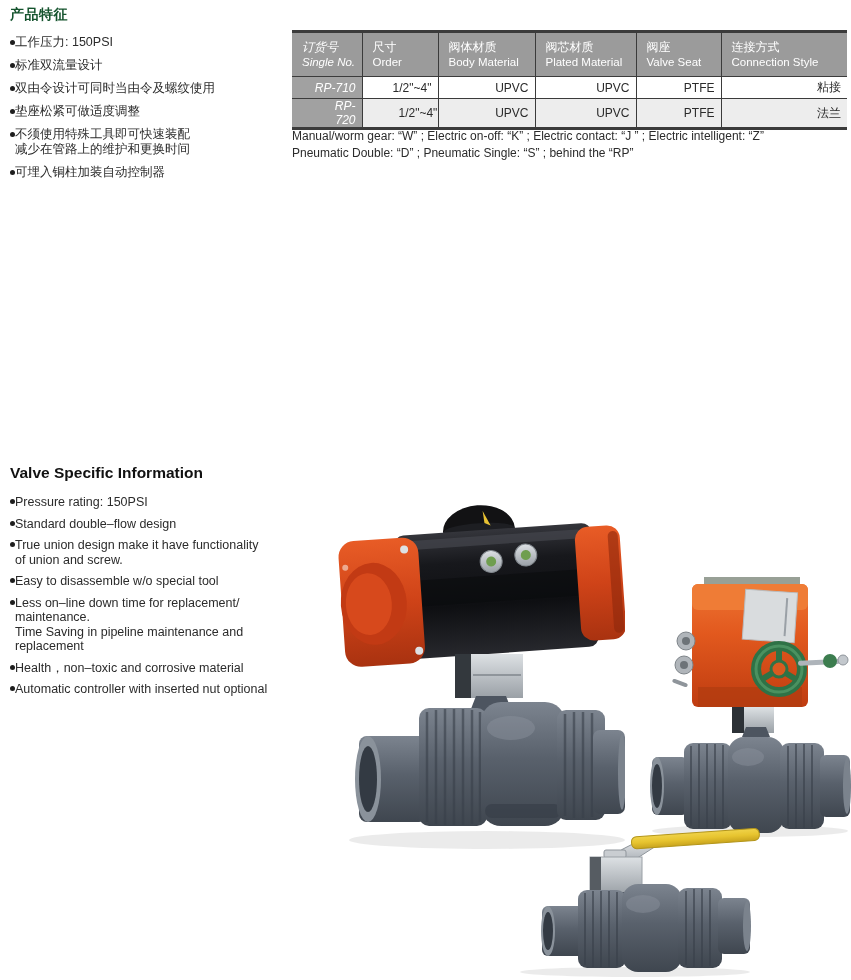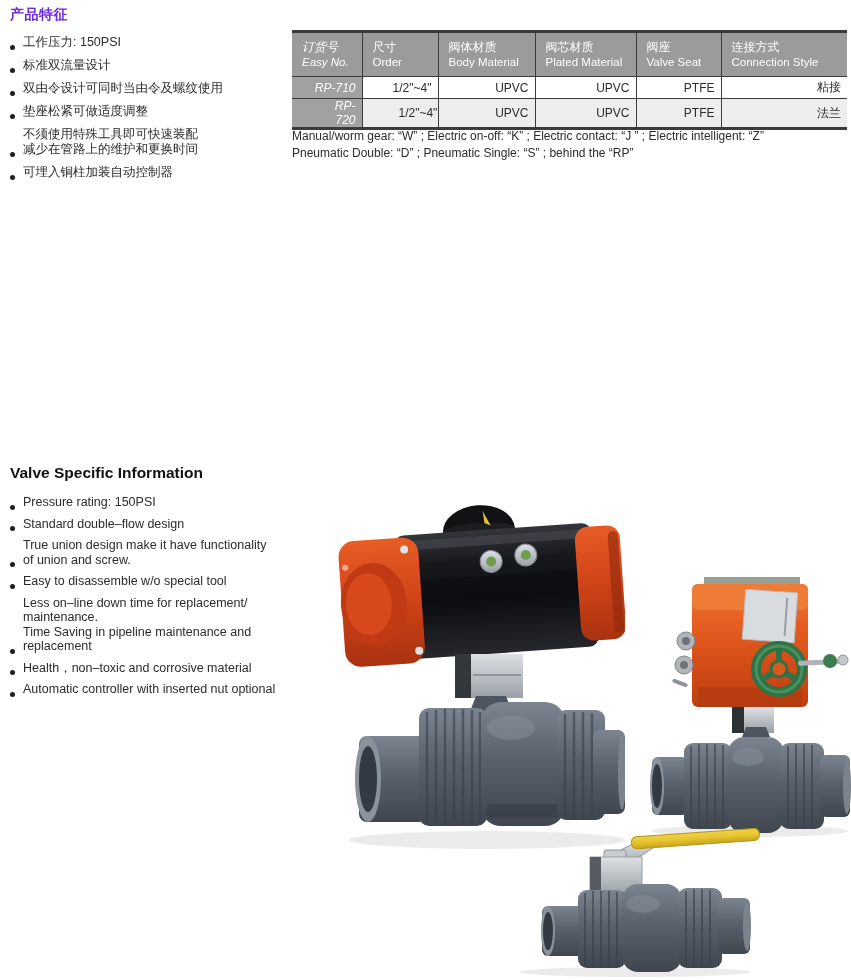--- a/index.html
+++ b/index.html
@@ -3,23 +3,23 @@
 <meta charset="utf-8">
 <style>
   html,body { margin:0; padding:0; }
   body {
     width:851px; height:980px; position:relative; overflow:hidden;
     background:#ffffff; color:#2b2b2b;
     font-family:"Liberation Sans","DejaVu Sans",sans-serif;
   }
   
   .features { position:absolute; left:10px; top:6px; width:278px; }
-  .features h1 { font-size:14px; font-weight:bold; color:#6d28d9; margin:0 0 11px 0; letter-spacing:.5px; }
+  .features h1 { font-size:14px; font-weight:bold; color:#14532d; margin:0 0 11px 0; letter-spacing:.5px; }
   ul.blist { list-style:none; margin:0; padding:0; display:flex; flex-direction:column; }
-  ul.blist li { display:flex; gap:8px; align-items:flex-end; }
+  ul.blist li { display:flex; gap:0; align-items:flex-start; }
   .features ul.blist li { font-size:12.5px; line-height:15px; margin-bottom:8px; }
   .dot { width:5px; height:5px; border-radius:50%; background:#1e1e1e; margin-top:5px; flex:none; }
   .btext { white-space:pre-line; }
 
   
   .table-block { position:absolute; left:292px; top:30px; width:555px; }
   table.order { border-collapse:collapse; width:555px; table-layout:fixed;
     border-top:3px solid #3b3b3b; border-bottom:3px solid #3b3b3b; }
   table.order th, table.order td { border:1px solid #3b3b3b;text-align:right; }
   table.order th:first-child, table.order td:first-child { border-left:none;font-style:italic; }
@@ -91,21 +91,21 @@
         <col style="width:76px">
         <col style="width:97px">
       <col style="width:101px">
         <col style="width:85px">
         <col style="width:126px">
     </colgroup>
     <thead>
       <tr>
         <th>
             <div class="zh">订货号</div>
-            <div class="en">Easy No.</div>
+            <div class="en">Single No.</div>
           </th>
         <th>
             <div class="zh">尺寸</div>
             <div class="en">Order</div>
           </th>
         <th>
             <div class="zh">阀体材质</div>
             <div class="en">Body Material</div>
           </th>
         <th>

